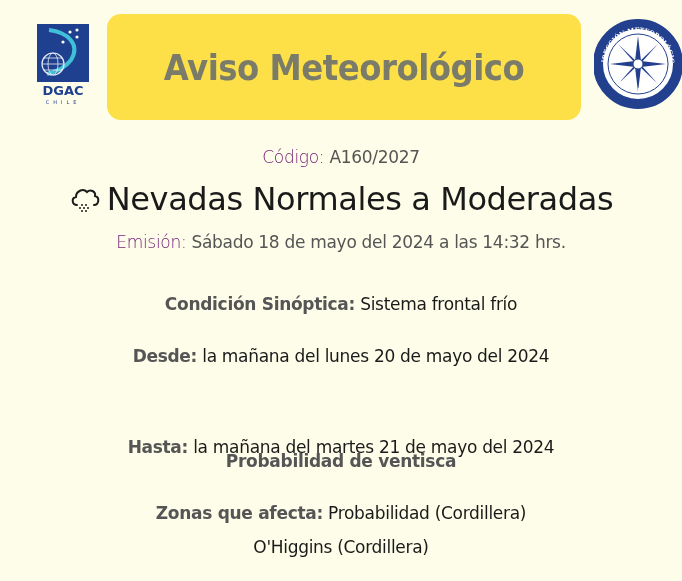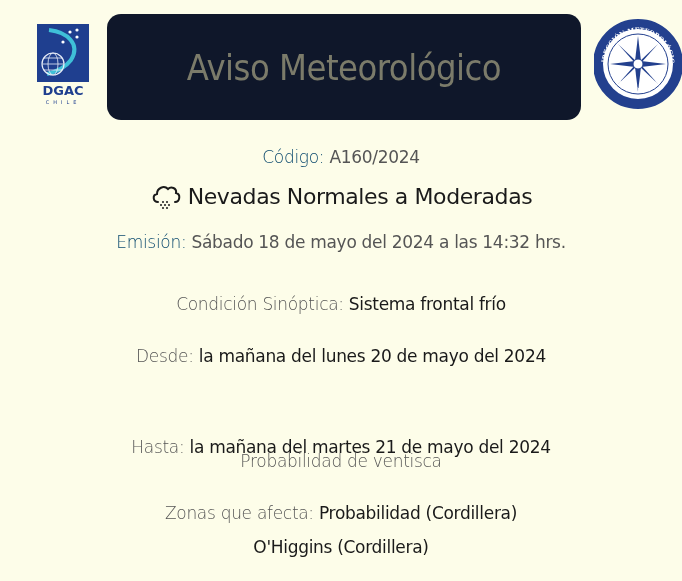--- a/index.html
+++ b/index.html
@@ -6,30 +6,30 @@
   body {
     width:682px; height:581px; overflow:hidden;
     background:#fdfde9;
     font-family:"DejaVu Sans", "Liberation Sans", sans-serif;
     position:relative;
   }
   .logo-left { position:absolute; left:37px; top:24px; width:64px; height:82px; }
   .logo-right { position:absolute; left:594px; top:18px; width:88px; height:92px; }
   .banner {
     position:absolute; left:107px; top:14px; width:474px; height:106px;
-    background:#0f172a; border-radius:14px;
-    display:flex; align-items:center; justify-content:center;
+    background:#fde047; border-radius:14px;
+    display:flex; align-items:center; justify-content:center;font-weight:bold;
   }
   .banner-title { color:#7b7b6a; font-size:36px; letter-spacing:-0.5px; font-family:"DejaVu Sans Condensed","DejaVu Sans",sans-serif; }
   .line { position:absolute; left:0; width:682px; text-align:center; color:#222; font-size:17px; letter-spacing:-0.3px; }
-  .lbl { color:#0c4a6e; font-weight:300; }
-  .lbl-light { color:#555; }
+  .lbl { color:#701a75; font-weight:300; }
+  .lbl-light { color:#555;font-weight:bold; }
   .val { color:#1a1a1a; }
   .val-gray { color:#555; }
-  .title-line { top:180px; font-size:22px; color:#1a1a1a; letter-spacing:-0.4px; display:flex; justify-content:center; align-items:center; gap:6px; }
+  .title-line { top:180px; font-size:32px; color:#1a1a1a; letter-spacing:-0.4px; display:flex; justify-content:center; align-items:center; gap:6px; }
   .snow-icon { width:32px; height:32px; display:inline-block; }
 </style>
 </head>
 <body>
 
 <div class="logo-left">
   <svg width="52" height="82" viewBox="0 0 52 82">
     <rect x="0" y="0" width="52" height="58" fill="#1f3f8f"></rect>
     <path d="M12 6 C 30 8, 44 20, 34 36 C 28 44, 18 48, 10 50" stroke="#3fc0d8" stroke-width="4" fill="none"></path>
     <circle cx="33" cy="8" r="1.6" fill="#fff"></circle>
@@ -75,21 +75,21 @@
       <textPath href="#arcTop" startOffset="50%" text-anchor="middle">DIRECCIÓN METEOROLÓGICA</textPath>
     </text>
     <text font-family="DejaVu Serif, serif" font-size="6" fill="#fff" font-weight="bold">
       <textPath href="#arcBot" startOffset="50%" text-anchor="middle">METEOCHILE</textPath>
     </text>
   </svg>
 </div>
 
 <div class="line" style="top:147px;">
   <span class="lbl">Código:</span>
-  <span class="val-gray">A160/2024</span>
+  <span class="val-gray">A160/2027</span>
 </div>
 
 <div class="line title-line">
   <span class="snow-icon">
     <svg width="32" height="32" viewBox="0 0 32 32">
       <path d="M8 22 C3 22, 2 15, 7 14 C7 8, 14 5, 18 9 C21 6, 27 8, 26 13 C31 14, 30 22, 25 22" fill="none" stroke="#1a1a1a" stroke-width="2" stroke-linecap="round"></path>
       <g fill="#1a1a1a">
         <circle cx="13" cy="22" r="1"></circle>
           <circle cx="17" cy="22" r="1"></circle>
         <circle cx="11" cy="25" r="1"></circle>

